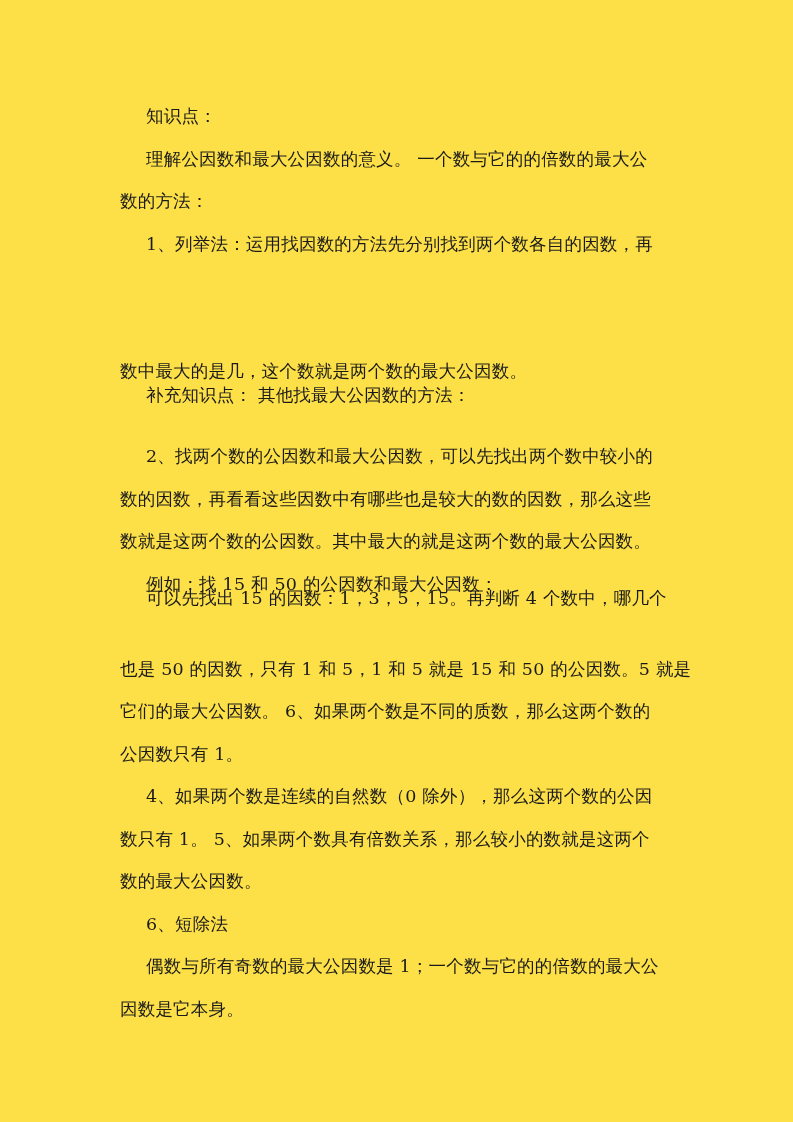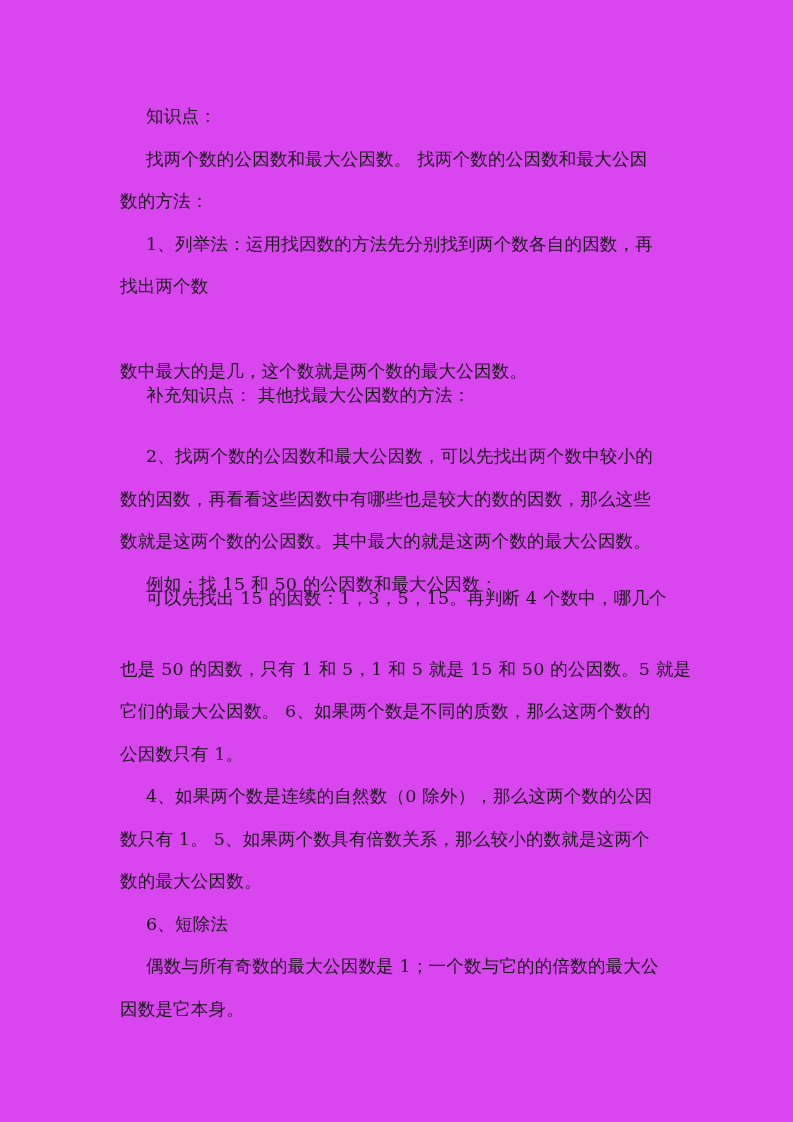--- a/index.html
+++ b/index.html
@@ -1,31 +1,30 @@
 <!DOCTYPE html>
 <html><head>
   <meta charset="utf-8">
   <style>
     html, body { margin: 0; padding: 0; background: #ffffff; }
     body { width: 793px; height: 1122px; position: relative; overflow: hidden;
            font-family: "DejaVu Serif", "Liberation Serif", serif; color: #1a1a1a; }
-    .page { position: absolute; left: 0; top: 0; width: 793px; height: 1122px; background: #d946ef; }
+    .page { position: absolute; left: 0; top: 0; width: 793px; height: 1122px; background: #fde047; }
     .line { position: absolute; left: 120px; width: 560px; font-size: 17.5px; line-height: 24px;
             white-space: nowrap; letter-spacing: 0.2px; }
     .indent { left: 146px; }
   </style>
 </head>
 <body>
 
 <div class="page">
   <div class="line indent" style="top:104px">知识点：</div>
-  <div class="line indent" style="top:147px">找两个数的公因数和最大公因数。 找两个数的公因数和最大公因</div>
+  <div class="line indent" style="top:147px">理解公因数和最大公因数的意义。 一个数与它的的倍数的最大公</div>
   <div class="line" style="top:189px">数的方法：</div>
   <div class="line indent" style="top:232px">1、列举法：运用找因数的方法先分别找到两个数各自的因数，再</div>
-  <div class="line" style="top:274px">找出两个数</div>
   <div class="line" style="top:359px">数中最大的是几，这个数就是两个数的最大公因数。</div>
   <div class="line indent" style="top:383px">补充知识点： 其他找最大公因数的方法：</div>
   <div class="line indent" style="top:444px">2、找两个数的公因数和最大公因数，可以先找出两个数中较小的</div>
   <div class="line" style="top:487px">数的因数，再看看这些因数中有哪些也是较大的数的因数，那么这些</div>
   <div class="line" style="top:529px">数就是这两个数的公因数。其中最大的就是这两个数的最大公因数。</div>
   <div class="line indent" style="top:572px">例如：找 15 和 50 的公因数和最大公因数：</div>
   <div class="line indent" style="top:586px">可以先找出 15 的因数：1，3，5，15。再判断 4 个数中，哪几个</div>
   <div class="line" style="top:657px">也是 50 的因数，只有 1 和 5，1 和 5 就是 15 和 50 的公因数。5 就是</div>
   <div class="line" style="top:699px">它们的最大公因数。 6、如果两个数是不同的质数，那么这两个数的</div>
   <div class="line" style="top:742px">公因数只有 1。</div>

